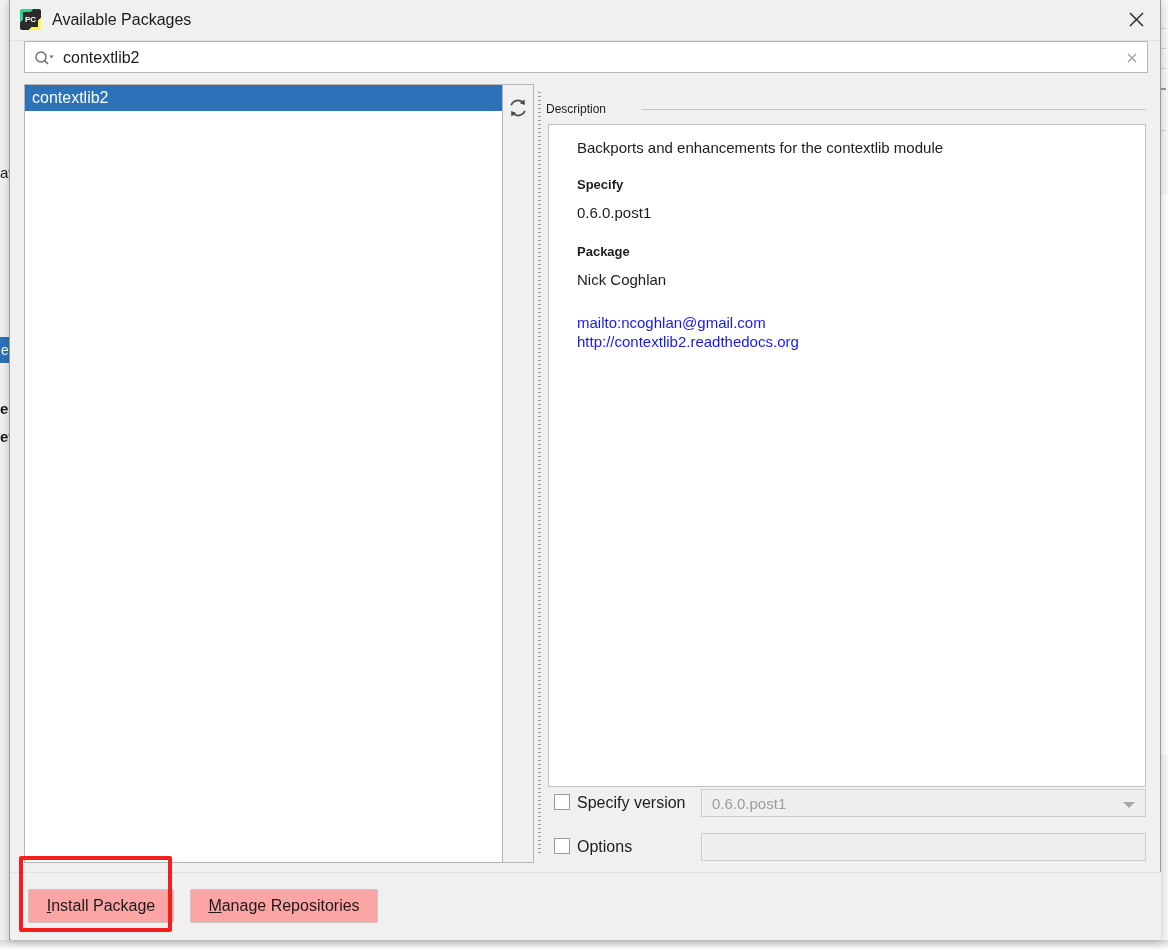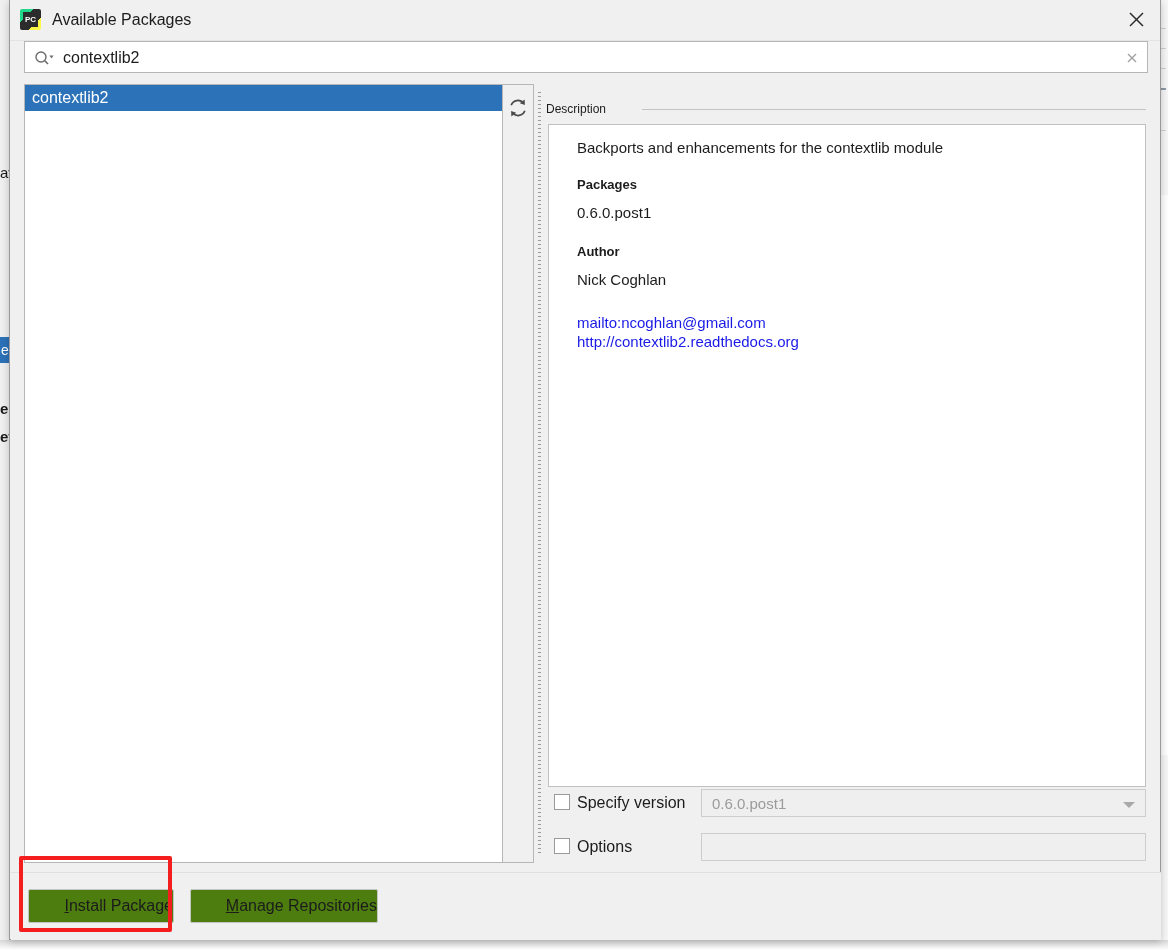--- a/index.html
+++ b/index.html
@@ -355,31 +355,31 @@
     position: absolute;
     left: 1px; top: 872px;
     width: 1150px; height: 67px;
     background: #f0f0f0;
     border-top: 1px solid #e0e0e0;
   }
   .dlg-btn {
     position: absolute;
     top: 16px;
     height: 34px;
-    background: #4d7c0f;
+    background: #fca5a5;
     border: 1px solid #c4c4c4;
     border-radius: 2px;
     box-sizing: border-box;
     font-size: 16px;
     color: #1c1c1c;
     font-family: "Liberation Sans", sans-serif;
     cursor: pointer;
     padding: 0;
     line-height: 32px;
-    text-align: right;
+    text-align: center;
   }
   #btn-install { left: 17px; width: 146px; }
   #btn-manage  { left: 179px; width: 188px; }
   .mn { text-decoration: underline; }
 
   
   #annot-box {
     position: absolute;
     left: 19px; top: 856px;
     width: 153px; height: 76px;
@@ -469,23 +469,23 @@
     <div class="dots"></div>
   </div>
 
   <div id="right-pane">
     <div id="desc-legend">Description</div>
     <div id="desc-legend-line"></div>
 
     <div id="desc-body">
       <div id="desc-inner">
         <p class="desc-summary">Backports and enhancements for the contextlib module</p>
-        <p class="desc-label">Packages</p>
+        <p class="desc-label">Specify</p>
         <p class="desc-value">0.6.0.post1</p>
-        <p class="desc-label">Author</p>
+        <p class="desc-label">Package</p>
         <p class="desc-value">Nick Coghlan</p>
         <div id="desc-links">
           <a class="desc-link">mailto:ncoghlan@gmail.com</a>
           <a class="desc-link">http://contextlib2.readthedocs.org</a>
         </div>
       </div>
     </div>
 
     <div class="opt-row" id="row-version" style="width:598px;">
       <div class="cb"></div>

